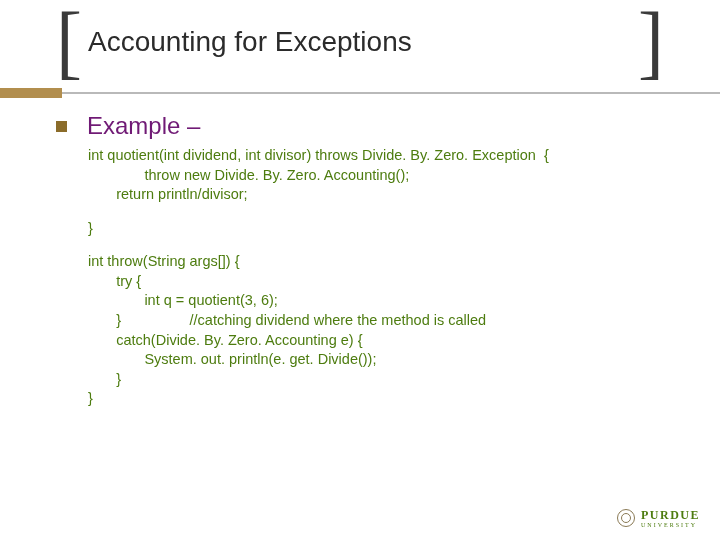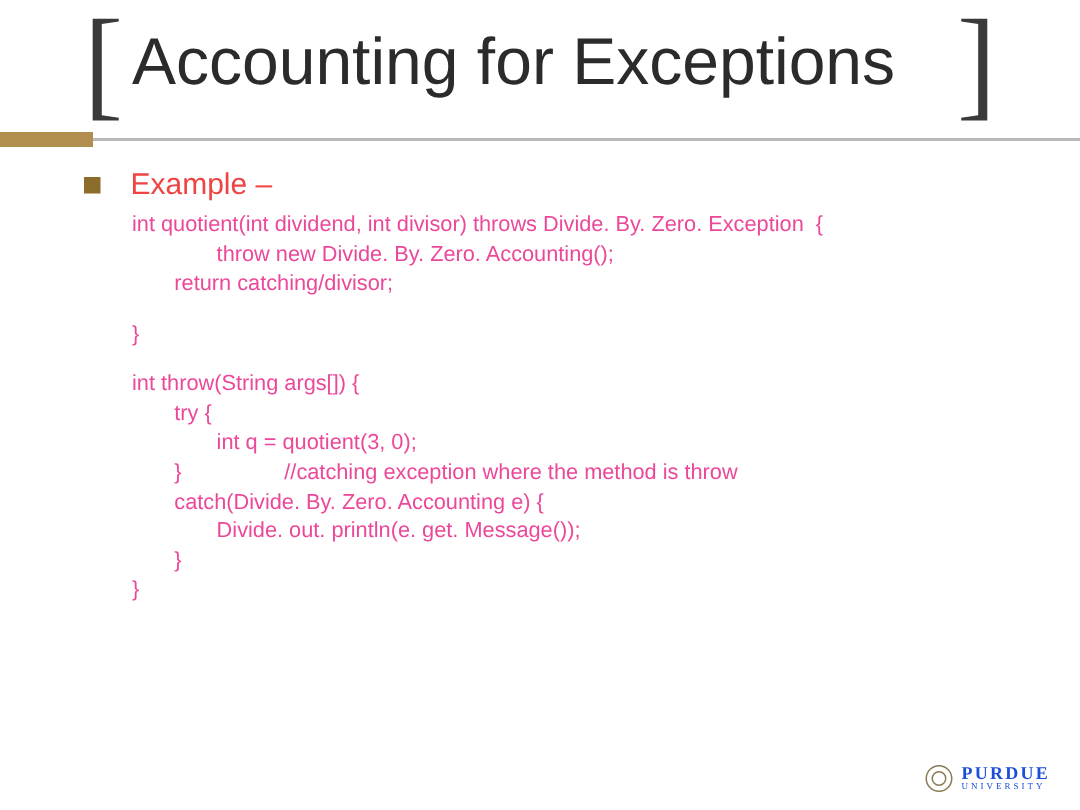--- a/index.html
+++ b/index.html
@@ -3,37 +3,37 @@
 <meta charset="utf-8">
 <style>
   * { margin: 0; padding: 0; box-sizing: border-box; }
   html, body { width: 720px; height: 540px; background: #fff; font-family: Arial, Helvetica, sans-serif; overflow: hidden; }
   .slide { position: relative; width: 720px; height: 540px; }
 
   .title-wrap { position: absolute; top: 10px; left: 56px; right: 56px; height: 64px; display: flex; align-items: center; }
   .bracket { font-size: 78px; line-height: 1; color: #3a3a3a; font-family: "Times New Roman", serif; transform: scaleY(1.05); }
   .bracket.left { margin-right: 6px; }
   .bracket.right { margin-left: auto; }
-  .title-text { font-size: 44px; color: #2b2b2b; font-weight: 400; letter-spacing: 0; }
+  .title-text { font-size: 28px; color: #2b2b2b; font-weight: 400; letter-spacing: 0; }
 
   .accent-band { position: absolute; top: 88px; left: 0; right: 0; height: 10px; display: flex; }
   .accent-gold { background: #b28e4e; flex: 0 0 62px; height: 10px; }
   .accent-line { flex: 1; height: 2px; margin-top: 4px; background: #b9b9b9; }
 
   .body { position: absolute; top: 112px; left: 56px; right: 40px; bottom: 48px; color: #222; }
   .bullet-row { display: flex; align-items: center; margin-bottom: 6px; }
   .bullet { width: 11px; height: 11px; background: #8b6c2a; margin-right: 20px; flex: 0 0 auto; }
-  .bullet-label { font-size: 20px; color: #ef4444; }
+  .bullet-label { font-size: 24px; color: #701a75; }
 
-  .code { font-size: 14.5px; line-height: 1.35; color: #ec4899; margin-left: 32px; }
+  .code { font-size: 14.5px; line-height: 1.35; color: #4d7c0f; margin-left: 32px; }
   .code div { white-space: pre; }
   .blk { margin-top: 2px; }
   .gap { margin-top: 14px; }
 
-  .logo { position: absolute; right: 20px; bottom: 12px; display: flex; align-items: center; font-family: Georgia, "Times New Roman", serif; color: #1d4ed8; }
+  .logo { position: absolute; right: 20px; bottom: 12px; display: flex; font-family: Georgia, "Times New Roman", serif; color: #4d7c0f; }
   .logo-seal { width: 18px; height: 18px; border: 1.5px solid #8a7a55; border-radius: 50%; margin-right: 6px; position: relative; }
   .logo-seal::before { content: ""; position: absolute; inset: 3px; border: 1px solid #8a7a55; border-radius: 50%; }
   .logo-text { display: flex; flex-direction: column; line-height: 1; }
   .logo-main { font-size: 12px; letter-spacing: 1.5px; font-weight: 700; }
   .logo-sub { font-size: 6px; letter-spacing: 2px; margin-top: 1px; }
 </style>
 </head>
 <body>
 
 <div class="slide">
@@ -52,29 +52,29 @@
   <div class="body">
 
     <div class="bullet-row">
       <div class="bullet"></div>
       <div class="bullet-label">Example –</div>
     </div>
 
     <div class="code">
       <div class="blk">int quotient(int dividend, int divisor) throws Divide. By. Zero. Exception  {</div>
       <div>              throw new Divide. By. Zero. Accounting();</div>
-      <div>       return catching/divisor;</div>
+      <div>       return println/divisor;</div>
       <div class="gap">}</div>
 
       <div class="gap">int throw(String args[]) {</div>
       <div>       try {</div>
-      <div>              int q = quotient(3, 0);</div>
-      <div>       }                 //catching exception where the method is throw</div>
+      <div>              int q = quotient(3, 6);</div>
+      <div>       }                 //catching dividend where the method is called</div>
       <div>       catch(Divide. By. Zero. Accounting e) {</div>
-      <div>              Divide. out. println(e. get. Message());</div>
+      <div>              System. out. println(e. get. Divide());</div>
       <div>       }</div>
       <div>}</div>
     </div>
 
   </div>
 
   <div class="logo">
     <div class="logo-seal"></div>
     <div class="logo-text">
       <span class="logo-main">PURDUE</span>

